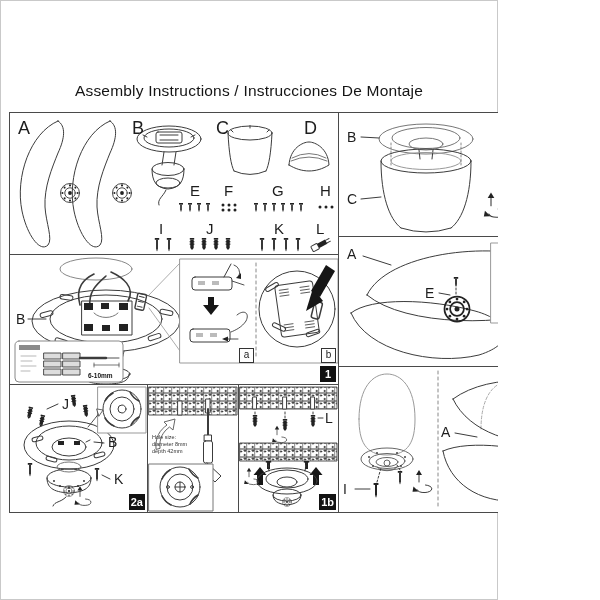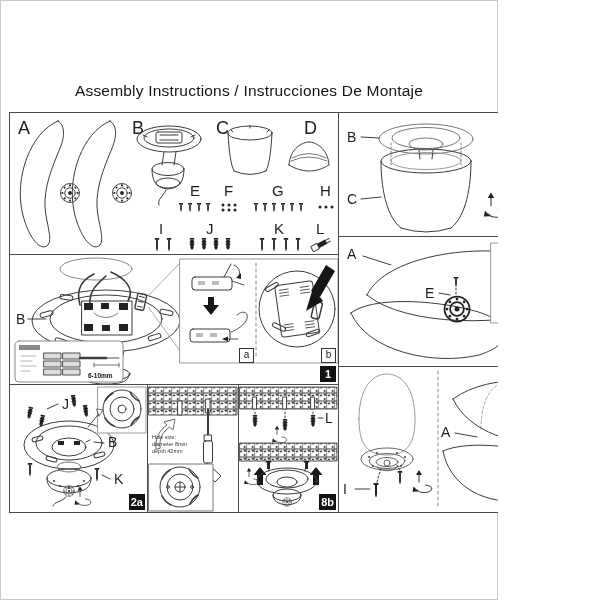--- a/index.html
+++ b/index.html
@@ -413,21 +413,21 @@
       <ellipse cx="48" cy="94" rx="21" ry="9"></ellipse>
       <ellipse cx="48" cy="97" rx="10" ry="5"></ellipse>
       <ellipse cx="48" cy="110" rx="14" ry="6"></ellipse>
       <path d="M34,110 C34,116 39,119 48,120 C57,119 62,116 62,110"></path>
       <use href="#ros" transform="translate(48,117) scale(0.45)"></use>
       <line x1="30" y1="86" x2="29" y2="78" stroke-dasharray="2,2"></line>
       <line x1="66" y1="86" x2="67" y2="78" stroke-dasharray="2,2"></line>
       <use href="#rot" transform="translate(10,94) scale(0.75)"></use>
     </svg>
     <div class="lbl stp" style="left:86px;top:26px;">L</div>
-    <div class="badge">8b</div>
+    <div class="badge">1b</div>
   </div>
 
   <div class="panel" style="left:338px;top:112px;width:254px;height:125px;">
     <svg class="draw" viewBox="0 0 252 123">
 
       <ellipse cx="87" cy="26" rx="47" ry="15" stroke="#777"></ellipse>
       <ellipse cx="87" cy="25" rx="34" ry="10.5" stroke="#777"></ellipse>
       <ellipse cx="87" cy="31" rx="17" ry="6" stroke="#777"></ellipse>
       <line x1="80" y1="37" x2="81" y2="46"></line>
         <line x1="94" y1="37" x2="93" y2="46"></line>

